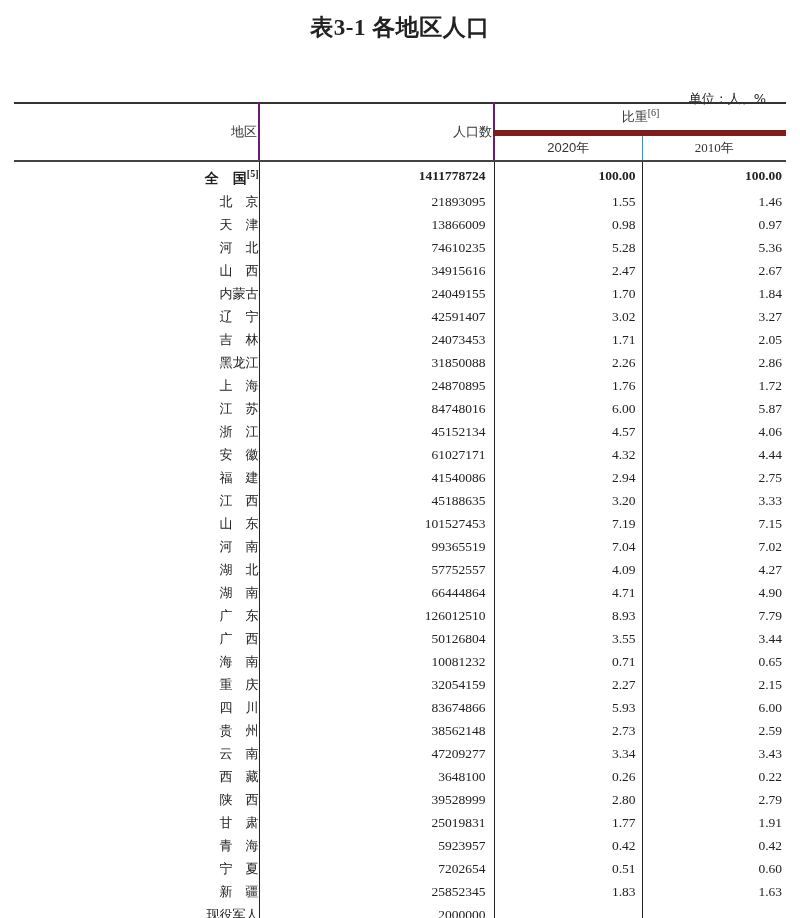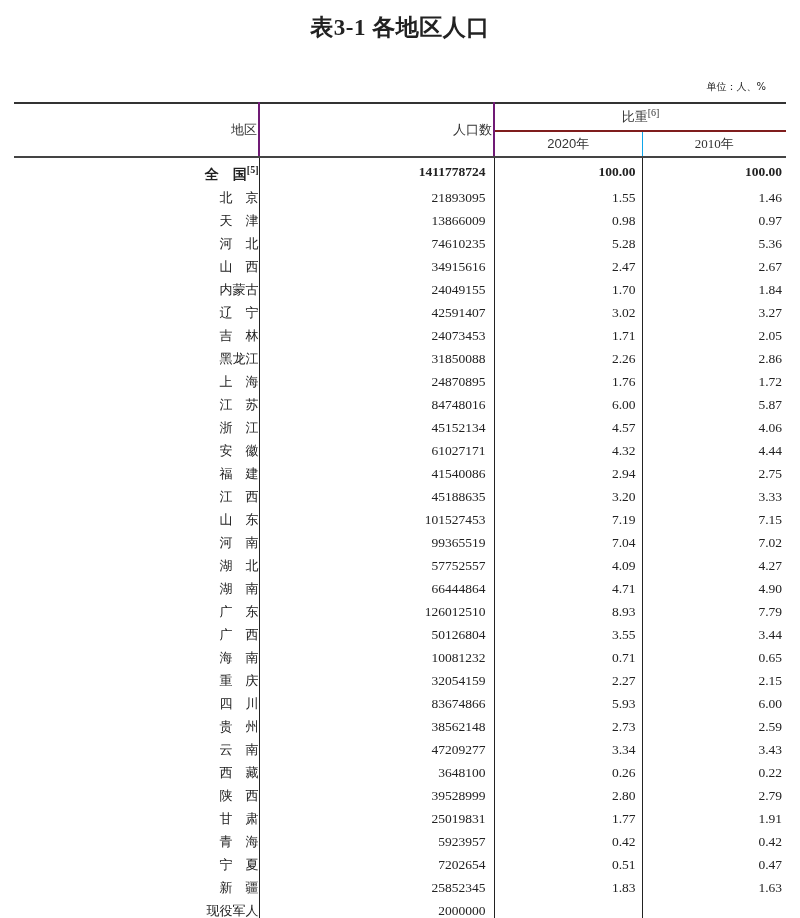--- a/index.html
+++ b/index.html
@@ -1,27 +1,27 @@
 <!DOCTYPE html>
 <html><head>
 <meta charset="utf-8">
 <style>
   html,body{margin:0;padding:0;background:#fff;}
   body{width:800px;height:918px;position:relative;overflow:hidden;color:#222;
        font-family:"Liberation Serif","DejaVu Serif",serif;}
   .title{position:absolute;top:12px;left:0;width:800px;text-align:center;
          font-size:23px;font-weight:bold;letter-spacing:0.5px;}
-  .unit{position:absolute;top:80px;right:34px;font-size:10px;
+  .unit{position:absolute;top:90px;right:34px;font-size:13px;
         font-family:"DejaVu Sans","Liberation Sans",sans-serif;}
   table{position:absolute;left:14px;top:102px;width:772px;border-collapse:collapse;table-layout:fixed;}
   col.c1{width:245px;} col.c2{width:235px;} col.c3{width:148px;} col.c4{width:144px;}
   thead th{font-weight:normal;font-size:13px;font-family:"DejaVu Sans","Liberation Sans",sans-serif;color:#333;}
   .top-rule{border-top:2px solid #333;}
   th.h-region,th.h-pop{height:48px;border-right:2px solid #701a75;text-align:right;}
-  th.h-share{height:24px;border-bottom:2px solid #7f1d1d;}
+  th.h-share{height:24px;border-bottom:6px solid #7f1d1d;}
   th.h-share sup,td sup{font-family:"Liberation Serif",serif;font-size:10px;}
   th.h-y1{height:22px;border-right:1px solid #0ea5e9;font-family:Liberation Sans, sans-serif;}
   th.h-y2{height:22px;font-family:"Liberation Serif",serif;margin-left:36px;}
   thead tr:last-child th,thead tr.hdr1 th.h-region,thead tr.hdr1 th.h-pop{border-bottom:2px solid #444;}
   tbody td{height:23px;padding:0;font-size:13.5px;line-height:23px;}
   td.region{text-align:right;padding-left:96px;font-family:"DejaVu Sans","Liberation Sans",sans-serif;
             font-size:13px;border-right:1px solid #222;letter-spacing:0;}
   td.pop{text-align:right;padding-right:8px;border-right:1px solid #222;}
   td.s20{text-align:right;padding-right:6px;border-right:1px solid #222;}
   td.s10{text-align:right;padding-right:4px;}
@@ -231,21 +231,21 @@
       <tr>
         <td class="region">青　海</td>
         <td class="pop">5923957</td>
         <td class="s20">0.42</td>
         <td class="s10">0.42</td>
       </tr>
       <tr>
         <td class="region">宁　夏</td>
         <td class="pop">7202654</td>
         <td class="s20">0.51</td>
-        <td class="s10">0.47</td>
+        <td class="s10">0.60</td>
       </tr>
       <tr>
         <td class="region">新　疆</td>
         <td class="pop">25852345</td>
         <td class="s20">1.83</td>
         <td class="s10">1.63</td>
       </tr>
       <tr>
         <td class="region">现役军人</td>
         <td class="pop">2000000</td>

